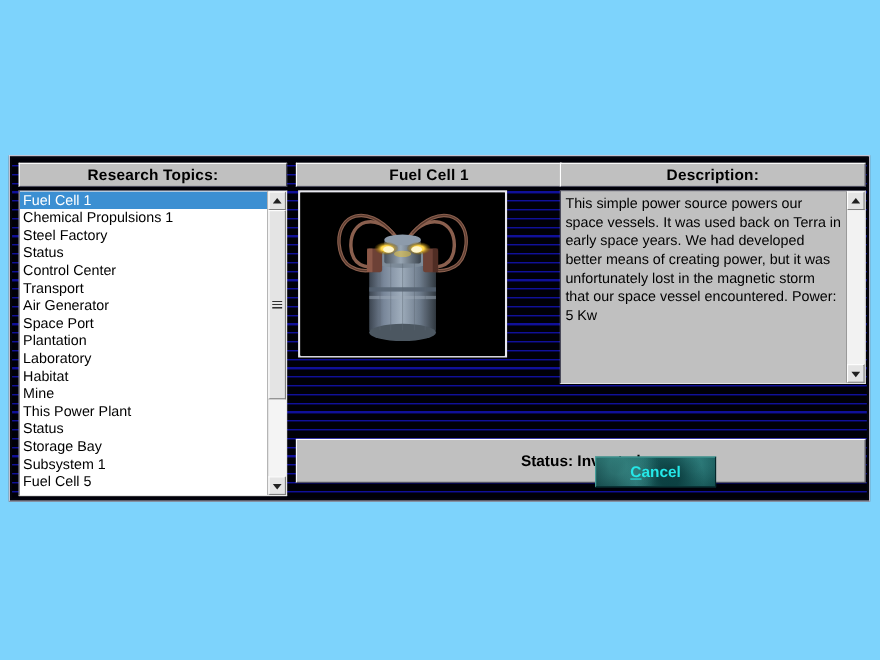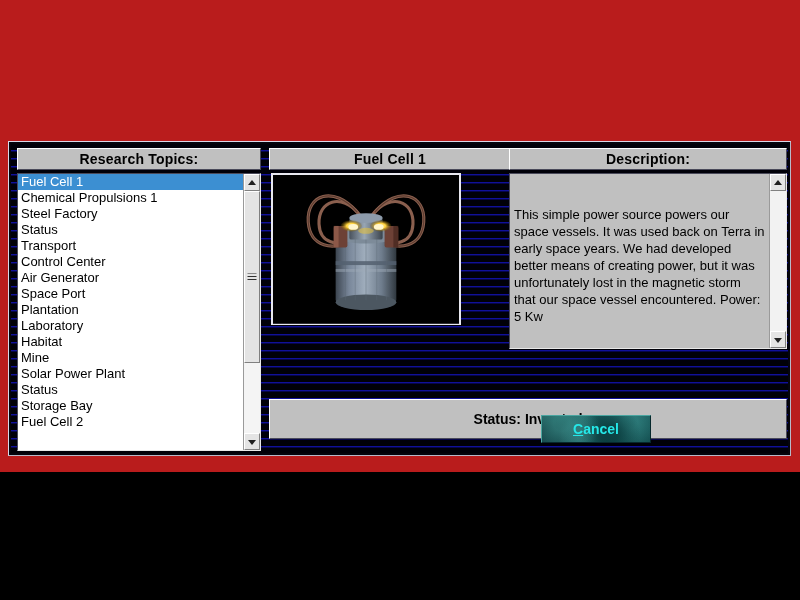--- a/index.html
+++ b/index.html
@@ -7,22 +7,22 @@
   html, body {
     margin: 0; padding: 0;
     width: 800px; height: 600px;
     background: #000000;
     overflow: hidden;
     font-family: "Liberation Sans", sans-serif;
   }
 
   #screen {
     position: relative;
-    width: 800px; height: 472px;
-    background: #b91c1c;
+    width: 800px; height: 600px;
+    background: #7dd3fc;
   }
 
   
   #dialog {
     position: absolute;
     left: 8px; top: 141px;
     width: 783px; height: 315px;
     background: #04040c;
     border-top: 1px solid #d8d8e8;
     border-left: 1px solid #d8d8e8;
@@ -179,21 +179,20 @@
     display: flex;
   }
   #desc-text {
     flex: 1 1 auto;
     padding: 2px 4px 2px 4px;
     font-size: 13px;
     line-height: 17px;
     color: #000000;
     background: #c0c0c0;
     overflow: hidden;
-    margin-top: 30px;
   }
   #desc-box .vscroll { background: #e9e9e9; }
   #desc-box .sb-track { background: #f2f2f2; }
 
   
   .game-button {
     position: absolute;
     top: 271px;
     width: 110px; height: 28px;
     background-color: #1c5c5c;
@@ -228,32 +227,33 @@
     <div id="dialog-inner">
 
       <div class="header-bar panel-raised" id="topics-header">Research Topics:</div>
 
       <div id="topics-box">
         <div id="topics-list">
             <div class="topic-item selected">Fuel Cell 1</div>
             <div class="topic-item">Chemical Propulsions 1</div>
             <div class="topic-item">Steel Factory</div>
             <div class="topic-item">Status</div>
+            <div class="topic-item">Control Center</div>
             <div class="topic-item">Transport</div>
-            <div class="topic-item">Control Center</div>
             <div class="topic-item">Air Generator</div>
             <div class="topic-item">Space Port</div>
             <div class="topic-item">Plantation</div>
             <div class="topic-item">Laboratory</div>
             <div class="topic-item">Habitat</div>
             <div class="topic-item">Mine</div>
-            <div class="topic-item">Solar Power Plant</div>
+            <div class="topic-item">This Power Plant</div>
             <div class="topic-item">Status</div>
             <div class="topic-item">Storage Bay</div>
-            <div class="topic-item">Fuel Cell 2</div>
+            <div class="topic-item">Subsystem 1</div>
+            <div class="topic-item">Fuel Cell 5</div>
           </div>
         <div class="vscroll">
           <div class="sb-btn up"></div>
           <div class="sb-track">
             <div class="sb-thumb" style="top:0; height:172px;">
               <div class="sb-grip"></div>
             </div>
           </div>
           <div class="sb-btn down"></div>
         </div>

